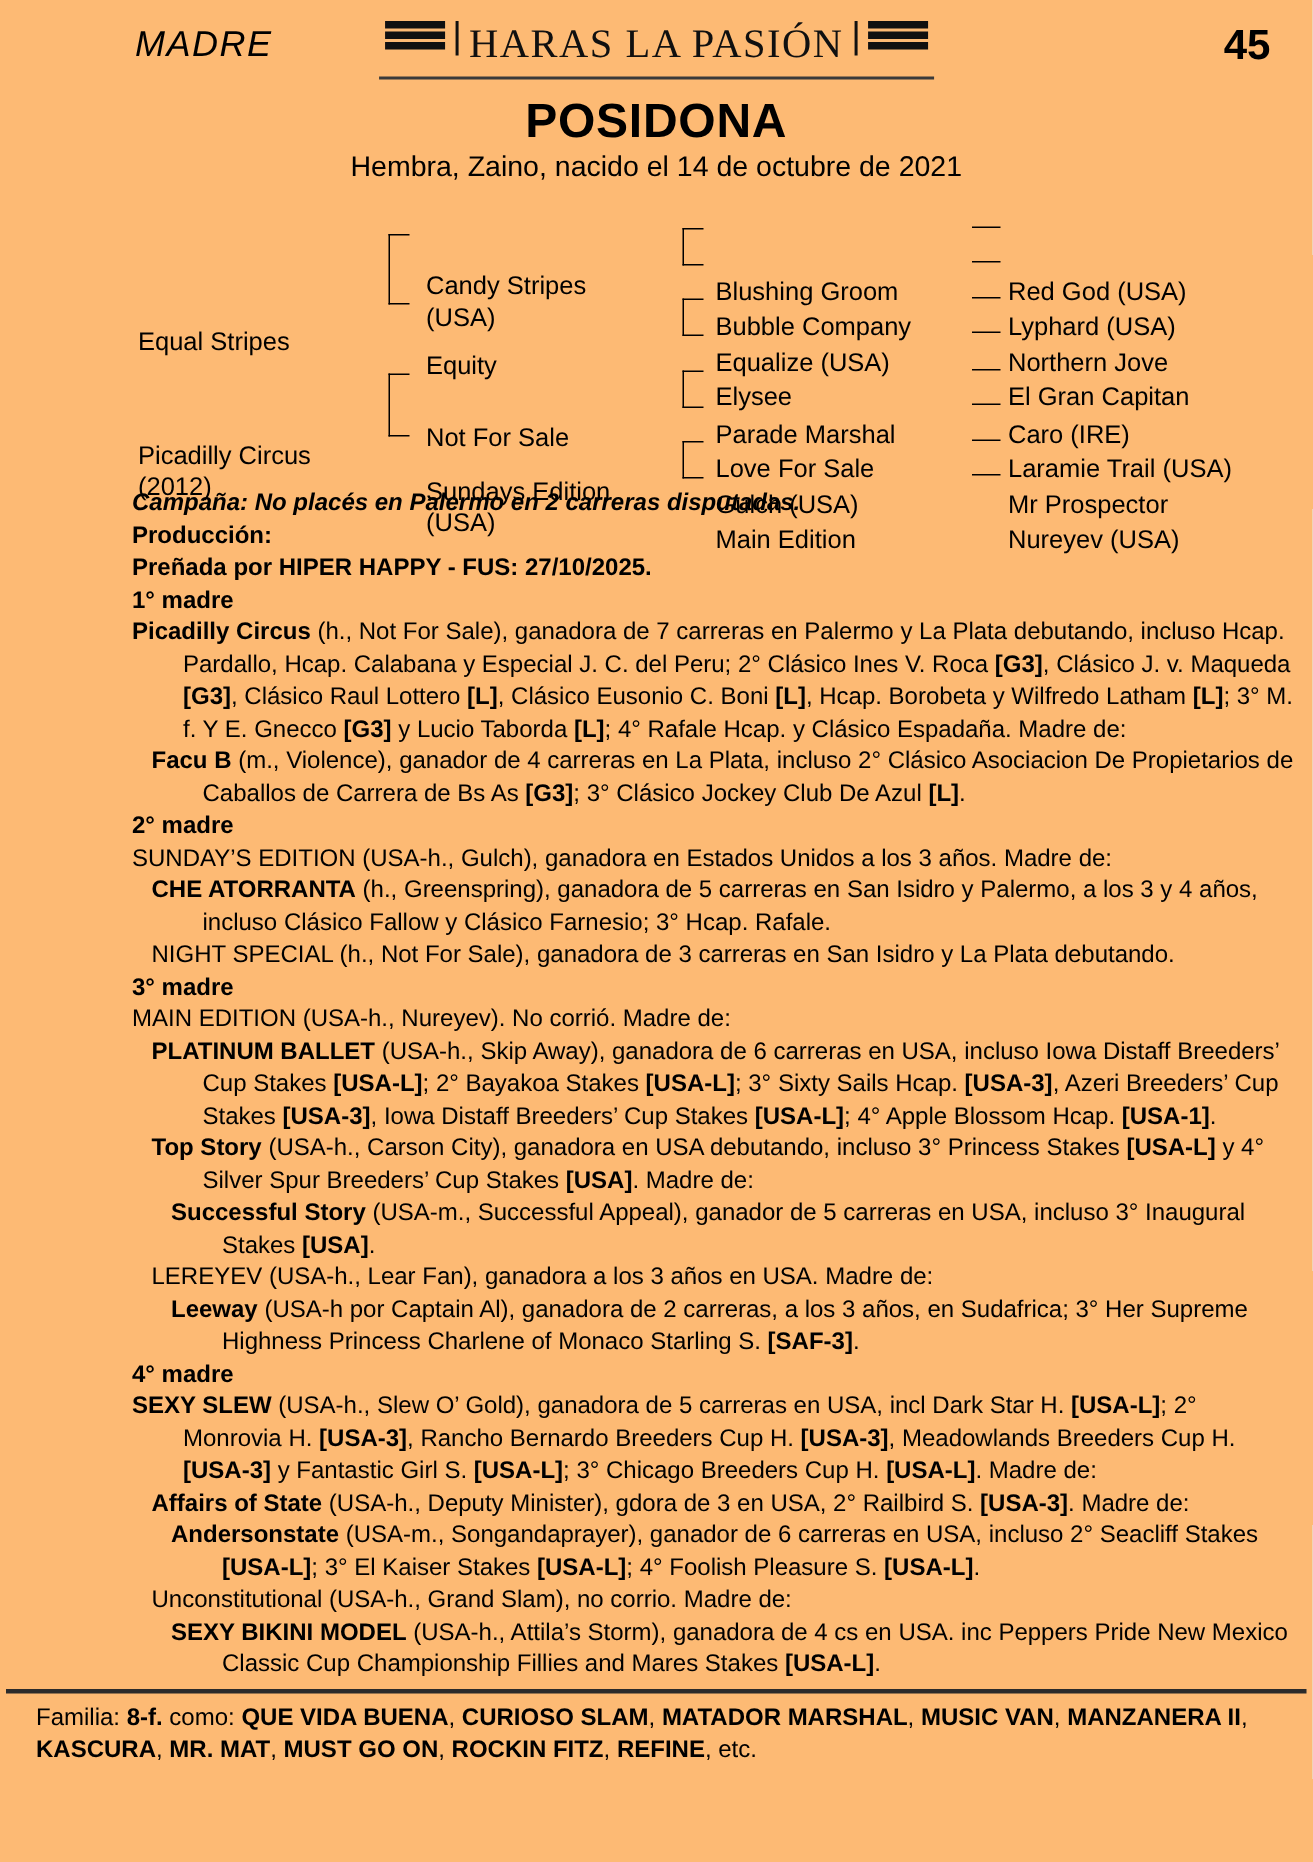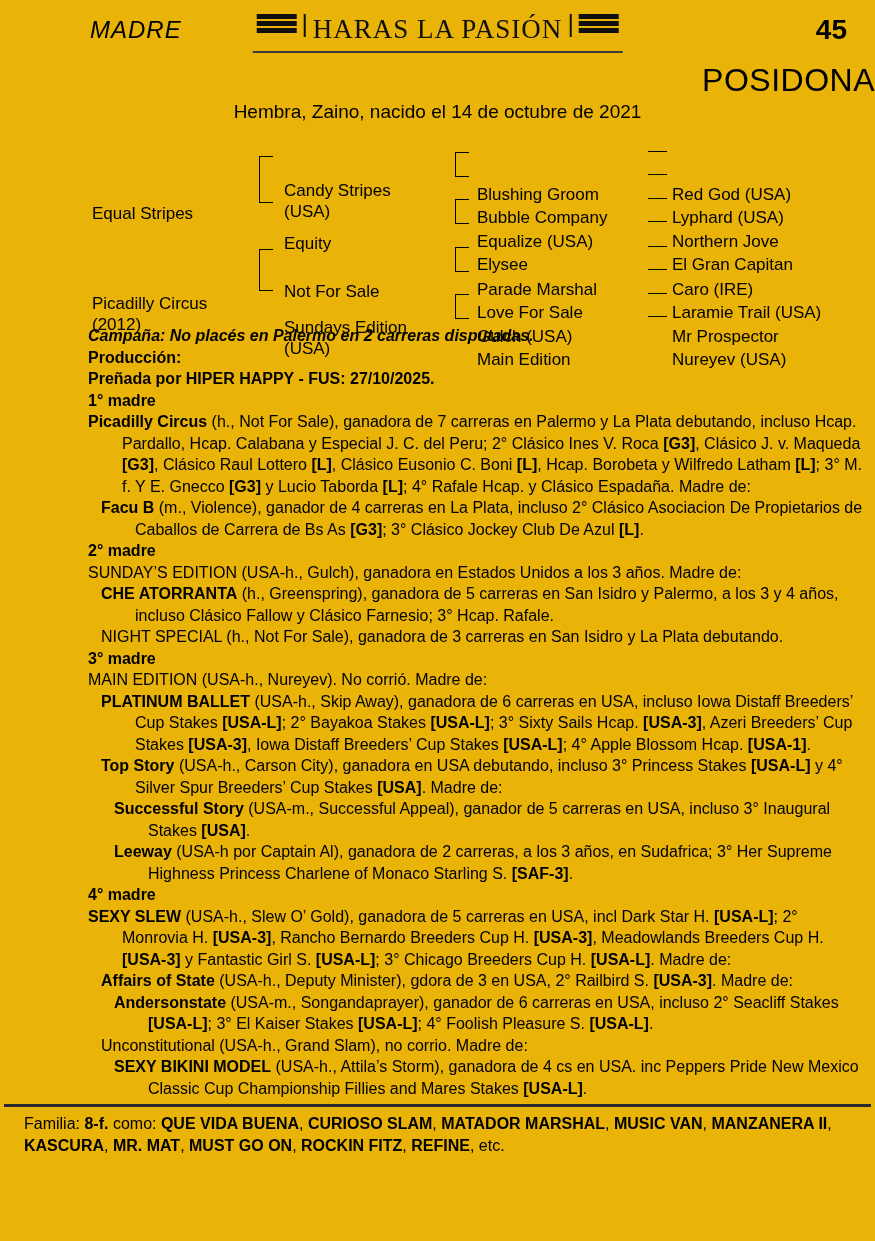--- a/index.html
+++ b/index.html
@@ -1,37 +1,37 @@
 <!DOCTYPE html>
 <html><head>
 <meta charset="utf-8">
 <style>
   html,body{margin:0;padding:0;background:#e8e8e8;}
   .page{
     position:relative;
     width:875px;height:1241px;
     margin:0 auto;
-    background:#eab308;
+    background:#fdba74;
     color:#000;
     font-family:"Liberation Sans", sans-serif;
     overflow:hidden;
   }
   
   .header{position:relative;height:58px;}
   .madre{position:absolute;left:90px;top:16px;font-size:24px;font-style:italic;letter-spacing:1px;}
   .logo{position:absolute;left:50%;top:12px;transform:translateX(-50%);
         display:flex;align-items:flex-start;gap:7px;
         border-bottom:2px solid #3a3a3a;padding:2px 4px 6px 4px;}
   .bars{display:flex;flex-direction:column;gap:2.5px;}
   .bars i{display:block;width:40px;height:4.5px;background:#101010;}
   .vbar{width:2.5px;height:23px;background:#101010;}
   .logo-text{font-family:"Liberation Serif", serif;font-size:27px;letter-spacing:1px;color:#101010;white-space:nowrap;}
   .pagenum{position:absolute;right:28px;top:14px;font-size:28px;font-weight:bold;}
   
-  .title{text-align:right;font-size:32px;font-weight:normal;letter-spacing:0.5px;margin-top:4px;}
+  .title{text-align:center;font-size:32px;font-weight:bold;letter-spacing:0.5px;margin-top:4px;}
   .subtitle{text-align:center;font-size:19px;margin-top:2px;}
   
   .pedigree{position:relative;height:196px;margin-top:4px;font-size:17px;line-height:21px;}
   .ped-name{position:absolute;white-space:normal;margin-top:42px;}
   .bracket{position:absolute;width:13px;
            border-left:1.6px solid #000;border-top:1.6px solid #000;border-bottom:1.6px solid #000;}
   .dash{position:absolute;width:19px;border-top:1.7px solid #000;}
   
   .body-blocks{padding:2px 12px 0 88px;width:775px;box-sizing:content-box;}
   .para{margin:0;font-size:16px;line-height:21.5px;}
@@ -70,21 +70,21 @@
         </span>
     </div>
     <div class="pagenum">45</div>
   </div>
 
   <div class="title">POSIDONA</div>
   <div class="subtitle">Hembra, Zaino, nacido el 14 de octubre de 2021</div>
 
   <div class="pedigree">
 
-    <div class="ped-name" style="left:92px;top:34px;width:170px">Equal Stripes</div>
+    <div class="ped-name" style="left:92px;top:48px;width:170px">Equal Stripes</div>
     <div class="ped-name" style="left:92px;top:124px;width:165px">Picadilly Circus (2012)</div>
 
     <div class="bracket" style="left:259px;top:29px;height:45px"></div>
     <div class="bracket" style="left:259px;top:122px;height:40px"></div>
 
     <div class="ped-name" style="left:284px;top:11px;width:140px">Candy Stripes (USA)</div>
     <div class="ped-name" style="left:284px;top:64px">Equity</div>
     <div class="ped-name" style="left:284px;top:112px">Not For Sale</div>
     <div class="ped-name" style="left:284px;top:148px;width:152px">Sundays Edition (USA)</div>
 
@@ -130,20 +130,21 @@
       <p class="para ind1"><span class="bold">Facu B</span><span> (m., Violence), ganador de 4 carreras en La Plata, incluso 2° Clásico Asociacion De Propietarios de Caballos de Carrera de Bs As </span><span class="bold">[G3]</span><span>; 3° Clásico Jockey Club De Azul </span><span class="bold">[L]</span><span>.</span></p>
       <p class="para heading"><span class="bold">2° madre</span></p>
       <p class="para ind0"><span>SUNDAY’S EDITION (USA-h., Gulch), ganadora en Estados Unidos a los 3 años. Madre de:</span></p>
       <p class="para ind1"><span class="bold">CHE ATORRANTA</span><span> (h., Greenspring), ganadora de 5 carreras en San Isidro y Palermo, a los 3 y 4 años, incluso Clásico Fallow y Clásico Farnesio; 3° Hcap. Rafale.</span></p>
       <p class="para ind1"><span>NIGHT SPECIAL (h., Not For Sale), ganadora de 3 carreras en San Isidro y La Plata debutando.</span></p>
       <p class="para heading"><span class="bold">3° madre</span></p>
       <p class="para ind0"><span>MAIN EDITION (USA-h., Nureyev). No corrió. Madre de:</span></p>
       <p class="para ind1"><span class="bold">PLATINUM BALLET</span><span> (USA-h., Skip Away), ganadora de 6 carreras en USA, incluso Iowa Distaff Breeders’ Cup Stakes </span><span class="bold">[USA-L]</span><span>; 2° Bayakoa Stakes </span><span class="bold">[USA-L]</span><span>; 3° Sixty Sails Hcap. </span><span class="bold">[USA-3]</span><span>, Azeri Breeders’ Cup Stakes </span><span class="bold">[USA-3]</span><span>, Iowa Distaff Breeders’ Cup Stakes </span><span class="bold">[USA-L]</span><span>; 4° Apple Blossom Hcap. </span><span class="bold">[USA-1]</span><span>.</span></p>
       <p class="para ind1"><span class="bold">Top Story</span><span> (USA-h., Carson City), ganadora en USA debutando, incluso 3° Princess Stakes </span><span class="bold">[USA-L]</span><span> y 4° Silver Spur Breeders’ Cup Stakes </span><span class="bold">[USA]</span><span>. Madre de:</span></p>
       <p class="para ind2"><span class="bold">Successful Story</span><span> (USA-m., Successful Appeal), ganador de 5 carreras en USA, incluso 3° Inaugural Stakes </span><span class="bold">[USA]</span><span>.</span></p>
+      <p class="para ind1"><span>LEREYEV (USA-h., Lear Fan), ganadora a los 3 años en USA. Madre de:</span></p>
       <p class="para ind2"><span class="bold">Leeway</span><span> (USA-h por Captain Al), ganadora de 2 carreras, a los 3 años, en Sudafrica; 3° Her Supreme Highness Princess Charlene of Monaco Starling S. </span><span class="bold">[SAF-3]</span><span>.</span></p>
       <p class="para heading"><span class="bold">4° madre</span></p>
       <p class="para ind0"><span class="bold">SEXY SLEW</span><span> (USA-h., Slew O’ Gold), ganadora de 5 carreras en USA, incl Dark Star H. </span><span class="bold">[USA-L]</span><span>; 2° Monrovia H. </span><span class="bold">[USA-3]</span><span>, Rancho Bernardo Breeders Cup H. </span><span class="bold">[USA-3]</span><span>, Meadowlands Breeders Cup H. </span><span class="bold">[USA-3]</span><span> y Fantastic Girl S. </span><span class="bold">[USA-L]</span><span>; 3° Chicago Breeders Cup H. </span><span class="bold">[USA-L]</span><span>. Madre de:</span></p>
       <p class="para ind1"><span class="bold">Affairs of State</span><span> (USA-h., Deputy Minister), gdora de 3 en USA, 2° Railbird S. </span><span class="bold">[USA-3]</span><span>. Madre de:</span></p>
       <p class="para ind2"><span class="bold">Andersonstate</span><span> (USA-m., Songandaprayer), ganador de 6 carreras en USA, incluso 2° Seacliff Stakes </span><span class="bold">[USA-L]</span><span>; 3° El Kaiser Stakes </span><span class="bold">[USA-L]</span><span>; 4° Foolish Pleasure S. </span><span class="bold">[USA-L]</span><span>.</span></p>
       <p class="para ind1"><span>Unconstitutional (USA-h., Grand Slam), no corrio. Madre de:</span></p>
       <p class="para ind2"><span class="bold">SEXY BIKINI MODEL</span><span> (USA-h., Attila’s Storm), ganadora de 4 cs en USA. inc Peppers Pride New Mexico Classic Cup Championship Fillies and Mares Stakes </span><span class="bold">[USA-L]</span><span>.</span></p>
     </div>
 
   <div class="footer">

